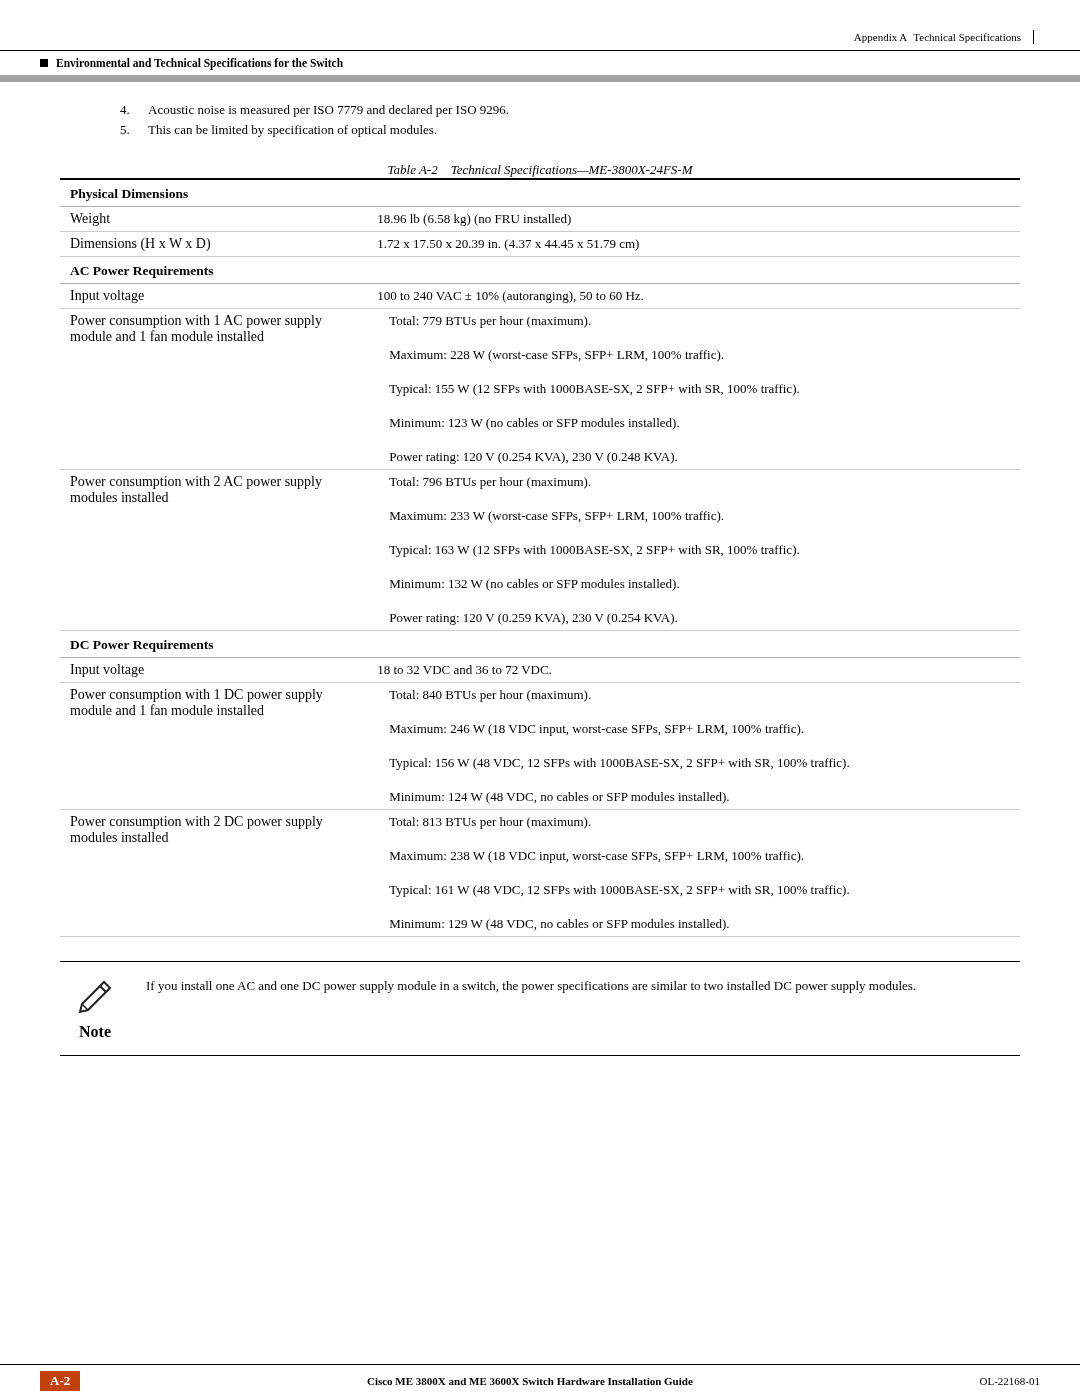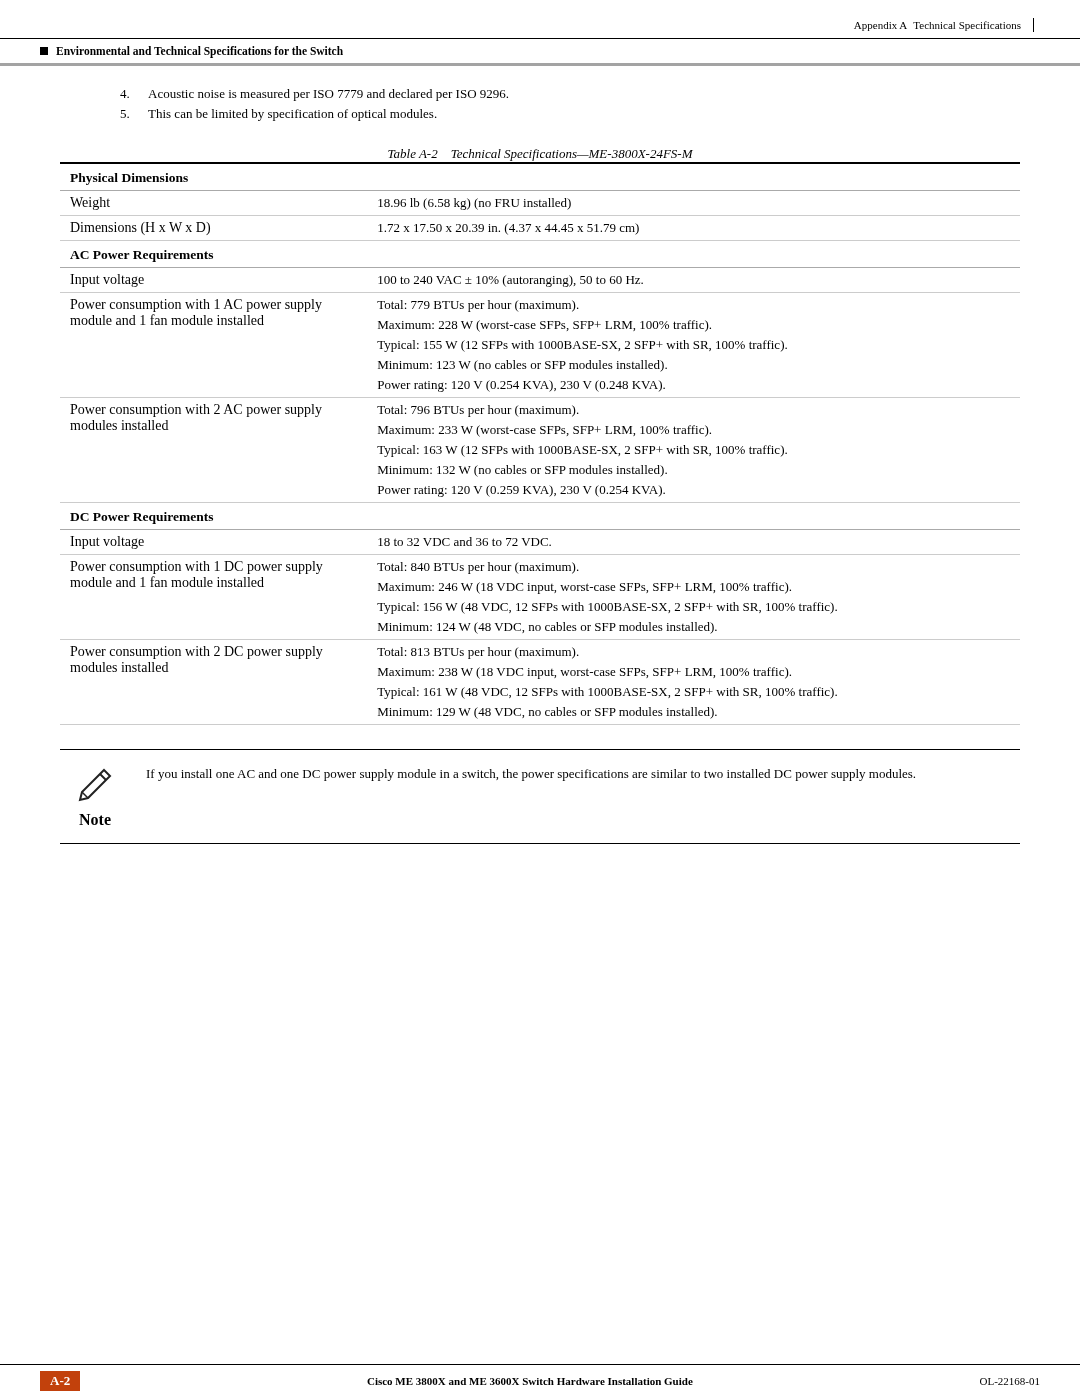--- a/index.html
+++ b/index.html
@@ -18,42 +18,42 @@
       min-height: 1397px;
       position: relative;
       padding: 0;
     }
 
     
     .page-header {
       display: flex;
       justify-content: flex-end;
       align-items: center;
-      padding: 18px 40px 6px 40px;
+      padding: 30px 40px 6px 40px;
       border-bottom: 1px solid #000;
       margin-bottom: 0;
     }
     .header-right {
       display: flex;
       align-items: center;
       gap: 6px;
       font-size: 11px;
     }
     .header-divider {
       width: 1px;
       height: 14px;
       background: #000;
       display: inline-block;
       margin: 0 6px;
     }
 
     
     .sub-header {
       padding: 6px 40px;
-      border-bottom: 3px solid #a3a3a3;
+      border-bottom: 7px solid #a3a3a3;
       font-size: 11.5px;
       font-weight: bold;
       display: flex;
       align-items: center;
       gap: 8px;
     }
     .sub-header-bullet {
       display: inline-block;
       width: 8px;
       height: 8px;
@@ -115,21 +115,22 @@
     .section-header td {
       font-weight: bold;
       font-size: 13.5px;
       padding: 6px 10px 4px 10px;
       border-bottom: 1px solid #aaa;
       border-top: 1px solid #000;
     }
     .multiline-value {
       display: flex;
       flex-direction: column;
-      gap: 4px;
+      gap: 18px;
+      margin-left: 12px;
     }
     .multiline-value span {
       display: block;
     }
 
     
     .note-section {
       border-top: 1px solid #000;
       border-bottom: 1px solid #000;
       margin-top: 24px;

